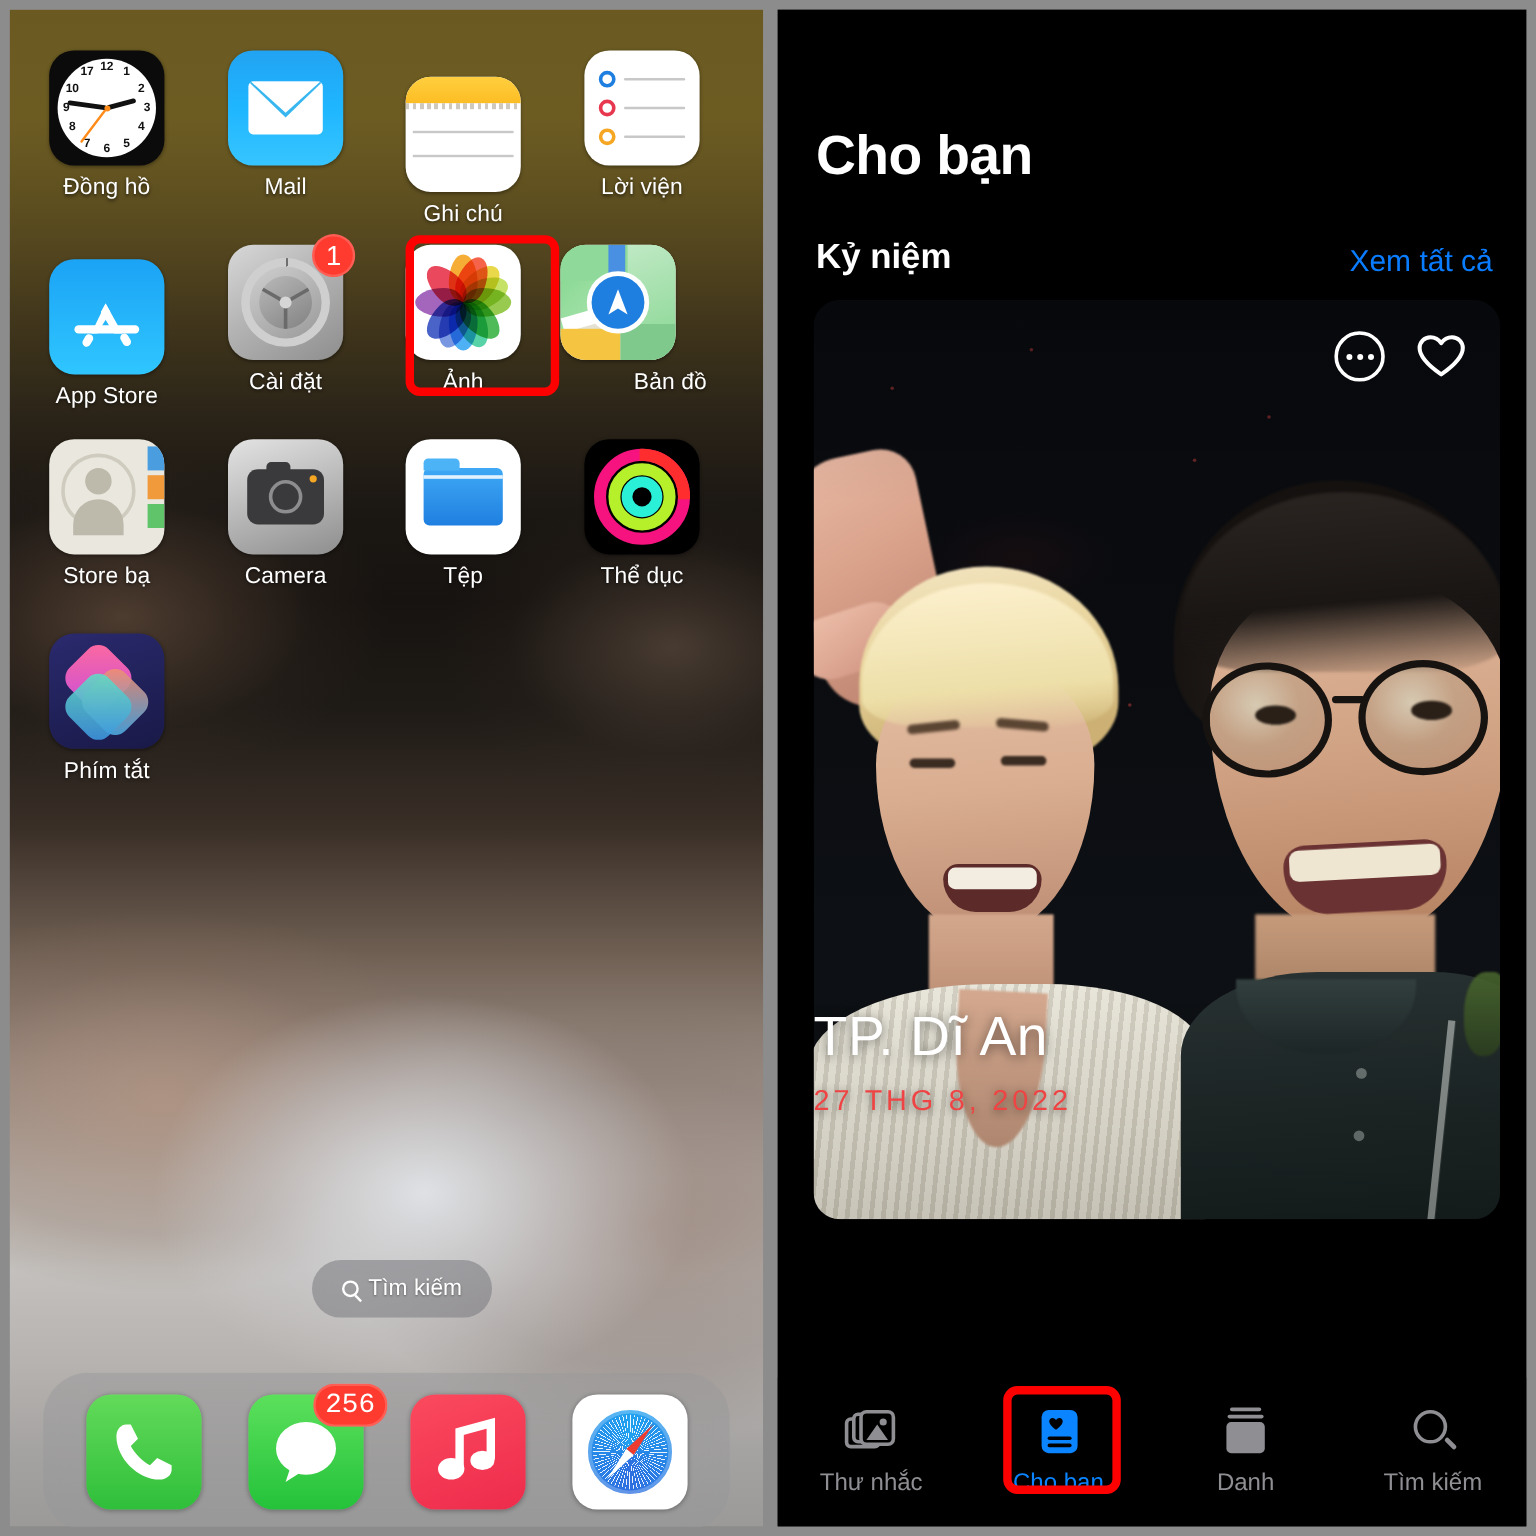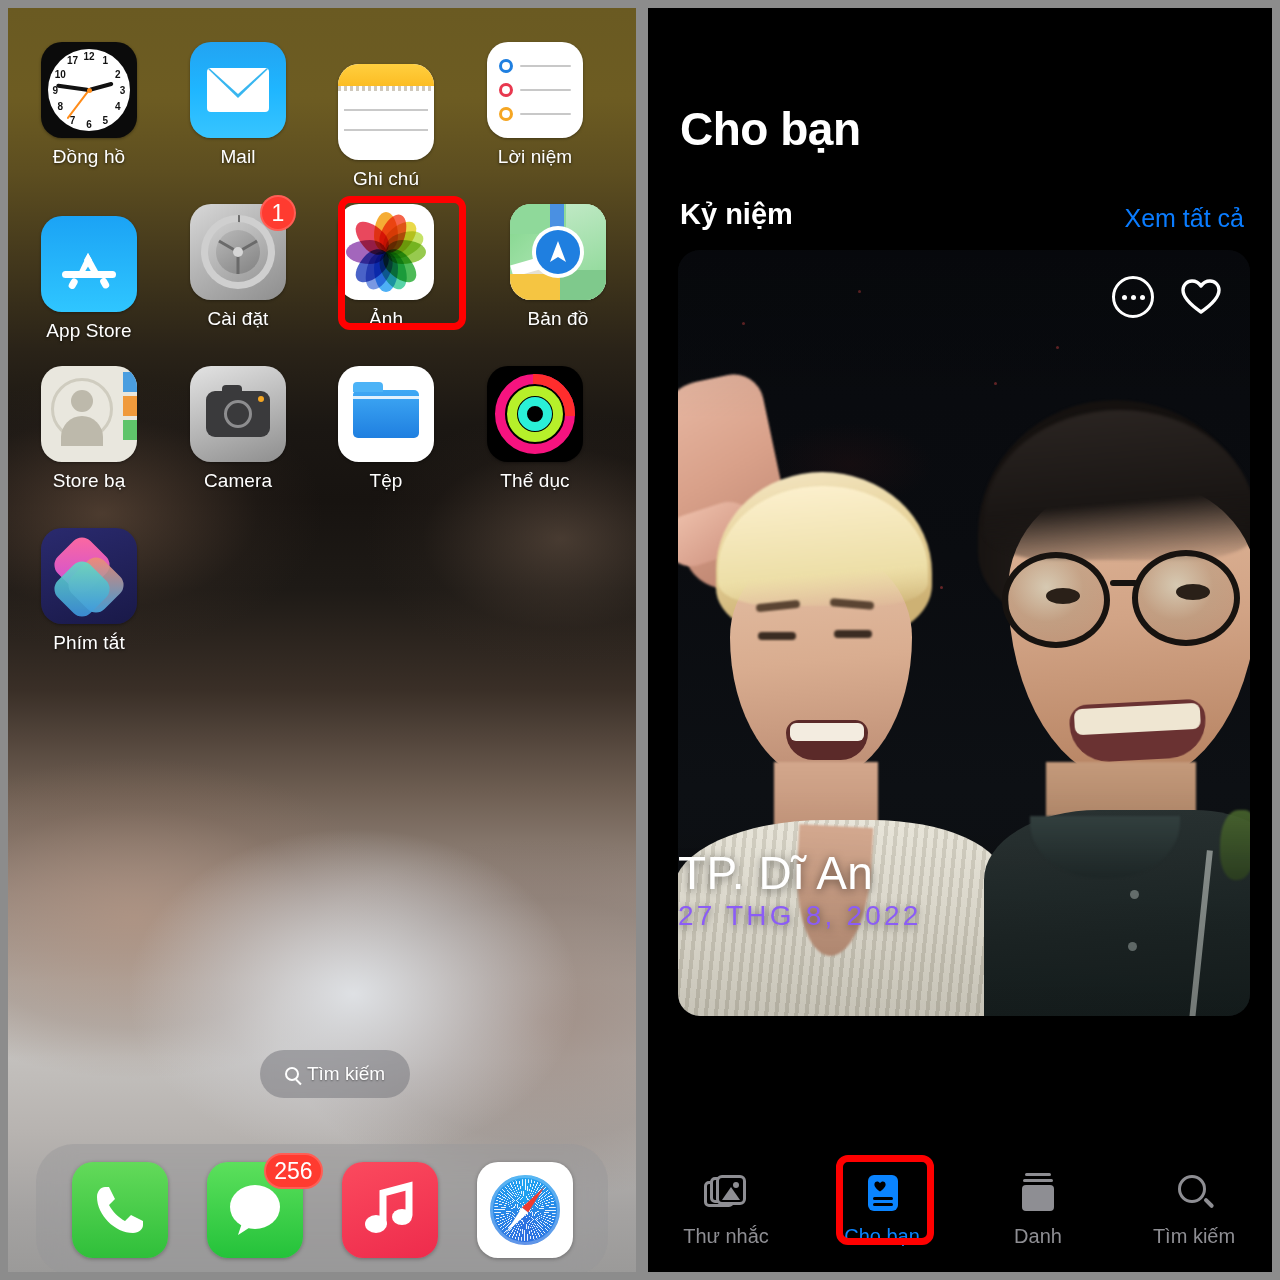--- a/index.html
+++ b/index.html
@@ -174,21 +174,21 @@
   
   .dock {
     position: absolute;
     left: 28px; top: 1136px;
     width: 572px; height: 132px;
     border-radius: 38px;
     background: rgba(150,150,152,0.42);
     backdrop-filter: blur(18px);
   }
   .dock-apps { position:absolute; inset:0; display:flex; align-items:center; justify-content:space-around; padding:0 16px; }
-  .dock-icon { width:96px; height:96px; border-radius:21px; position:relative; box-shadow:0 1px 4px rgba(0,0,0,0.3); }
+  .dock-icon { width:96px; height:96px; border-radius:21px; position:relative; box-shadow:0 1px 4px rgba(0,0,0,0.3);font-family:Liberation Mono, monospace; }
   .ic-phone { background:linear-gradient(180deg,#63da5a,#2fbf3a); display:flex;align-items:center;justify-content:center; }
   .ic-messages { background:linear-gradient(180deg,#5ce05c,#24c23a); display:flex;align-items:center;justify-content:center; }
   .ic-music { background:linear-gradient(160deg,#fb4a5e,#ee2b4c); display:flex;align-items:center;justify-content:center; }
   .ic-safari { background:#fff; display:flex;align-items:center;justify-content:center; }
   .compass { width:76px;height:76px;border-radius:50%; background:conic-gradient(from 0deg,#1fa2f0,#2d6fe0,#1fa2f0); position:relative;
              border:3px solid #fff; box-shadow:inset 0 0 0 3px rgba(255,255,255,0.25); }
   .compass:before { content:""; position:absolute; inset:4px; border-radius:50%;
     background: repeating-conic-gradient(from 0deg, rgba(255,255,255,0.9) 0 1.4deg, rgba(255,255,255,0) 1.4deg 6deg); }
   .needle { position:absolute; left:50%; top:50%; width:0;height:0; }
   .needle-a { position:absolute; left:-4px; top:-30px; width:0;height:0; border-left:4px solid transparent;border-right:4px solid transparent;border-bottom:30px solid #ee3b30; transform:rotate(40deg); transform-origin:50% 100%; }
@@ -348,22 +348,22 @@
   }
   .ic-ellipsis i { width:5px; height:5px; background:#fff; border-radius:50%; display:block; }
   .ic-heart { width:42px; height:42px; position:relative; }
 
   .mem-caption { position:absolute; left:0; right:0; bottom:84px; text-align:left; z-index:6; }
   .mem-place {
     font-size: 46px; color:#fff; letter-spacing:0.5px; font-weight:500;
     text-shadow: 0 2px 10px rgba(0,0,0,0.55);
   }
   .mem-date {
-    margin-top: 0;
-    font-size: 28px; color:#8b5cf6; letter-spacing: 3.2px; font-weight:500;
+    margin-top: 14px;
+    font-size: 24px; color:#ef4444; letter-spacing: 3.2px; font-weight:500;
     text-shadow: 0 2px 8px rgba(0,0,0,0.55);
   }
 
   
   .tabbar {
     position:absolute; left:0; right:0; bottom:0; height:124px;
     background:#000; display:flex; align-items:center;
   }
   .tab {
     flex:1; display:flex; flex-direction:column; align-items:center; gap:12px;
@@ -463,21 +463,21 @@
             <div class="rem-row">
                 <span class="rem-dot" style="border-color:#e8384f"></span>
                 <span class="rem-line"></span>
               </div>
             <div class="rem-row">
                 <span class="rem-dot" style="border-color:#f5a623"></span>
                 <span class="rem-line"></span>
               </div>
           </div>
         </div>
-        <div class="app-label">Lời niệm</div>
+        <div class="app-label">Lời viện</div>
       </div>
 
       <div class="app-cell" style="left:7px; top:208px;">
         <div class="app-icon-wrap">
           <div class="app-icon ic-appstore">
             <svg width="62" height="58" viewBox="0 0 62 58">
               <g fill="#fff">
                 <rect x="4" y="36" width="54" height="7" rx="3.5"></rect>
                 <path d="M18 43 L30 18 L34 25 L23 43 Z"></path>
                 <path d="M44 43 L30 18 L26 25 L37 43 Z"></path>
@@ -521,21 +521,21 @@
               <div class="petal" style="background:#f5573a; transform:translate(-50%,-100%) rotate(22deg)"></div>
               <div class="petal" style="background:#c0e05a; transform:translate(-50%,-100%) rotate(67deg)"></div>
               <div class="petal" style="background:#49cfa0; transform:translate(-50%,-100%) rotate(157deg)"></div>
               <div class="petal" style="background:#6f8fe0; transform:translate(-50%,-100%) rotate(202deg)"></div>
             </div>
           </div>
         </div>
         <div class="app-label">Ảnh</div>
       </div>
 
-      <div class="app-cell" style="left:476px; top:196px;">
+      <div class="app-cell" style="left:433px; top:196px;text-align:right;">
         <div class="app-icon-wrap">
           <div class="app-icon ic-maps">
             <div style="position:absolute;inset:0;background:linear-gradient(135deg,#7fd48a 0%,#9ee0a5 40%,#e4e0d2 41%,#e4e0d2 100%)"></div>
             <div style="position:absolute;left:0;top:0;width:96px;height:30px;background:#8fd99a"></div>
             <div style="position:absolute;left:40px;top:0;width:14px;height:56px;background:#4a90e2"></div>
             <div style="position:absolute;left:0;top:48px;width:96px;height:12px;background:#fff;transform:rotate(-16deg)"></div>
             <div style="position:absolute;left:56px;top:0px;width:40px;height:96px;background:linear-gradient(160deg,#bfe9c4,#86d691)"></div>
             <div style="position:absolute;left:0;bottom:0;width:50px;height:26px;background:#f5c542"></div>
             <div style="position:absolute;left:50px;bottom:0;width:46px;height:30px;background:#7fc98c"></div>
             <div style="position:absolute;left:50%;top:50%;width:44px;height:44px;margin:-22px 0 0 -22px;border-radius:50%;background:#1f7fe0;box-shadow:0 0 0 4px #fff">

